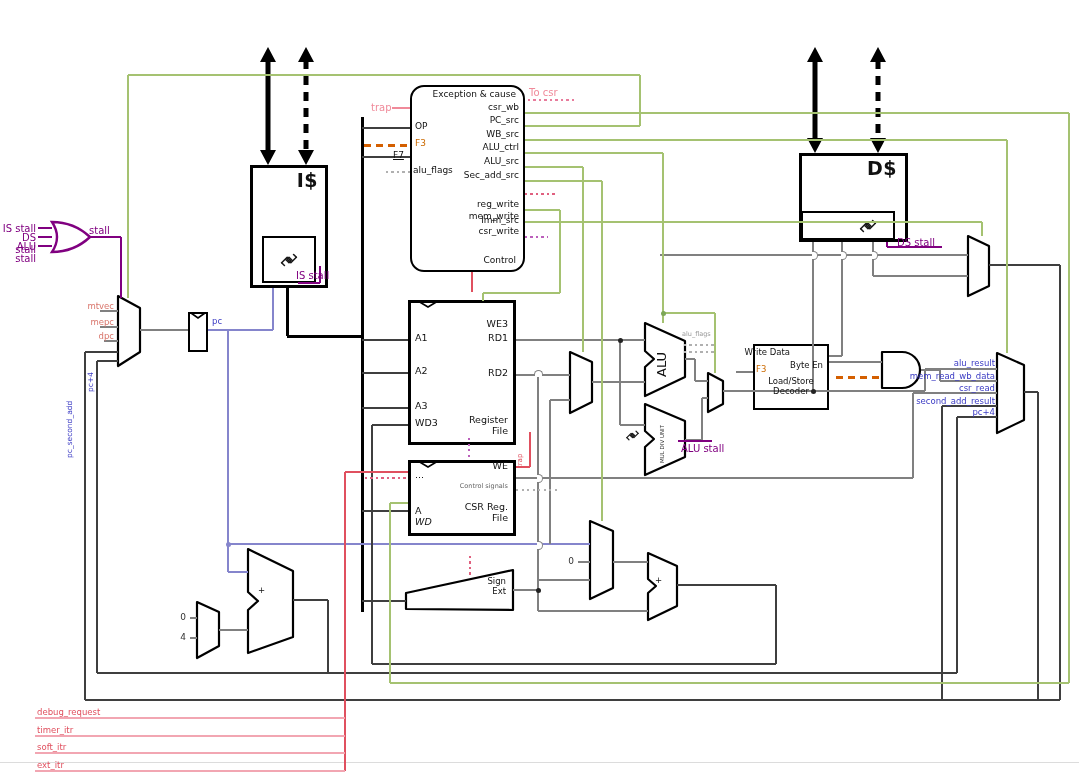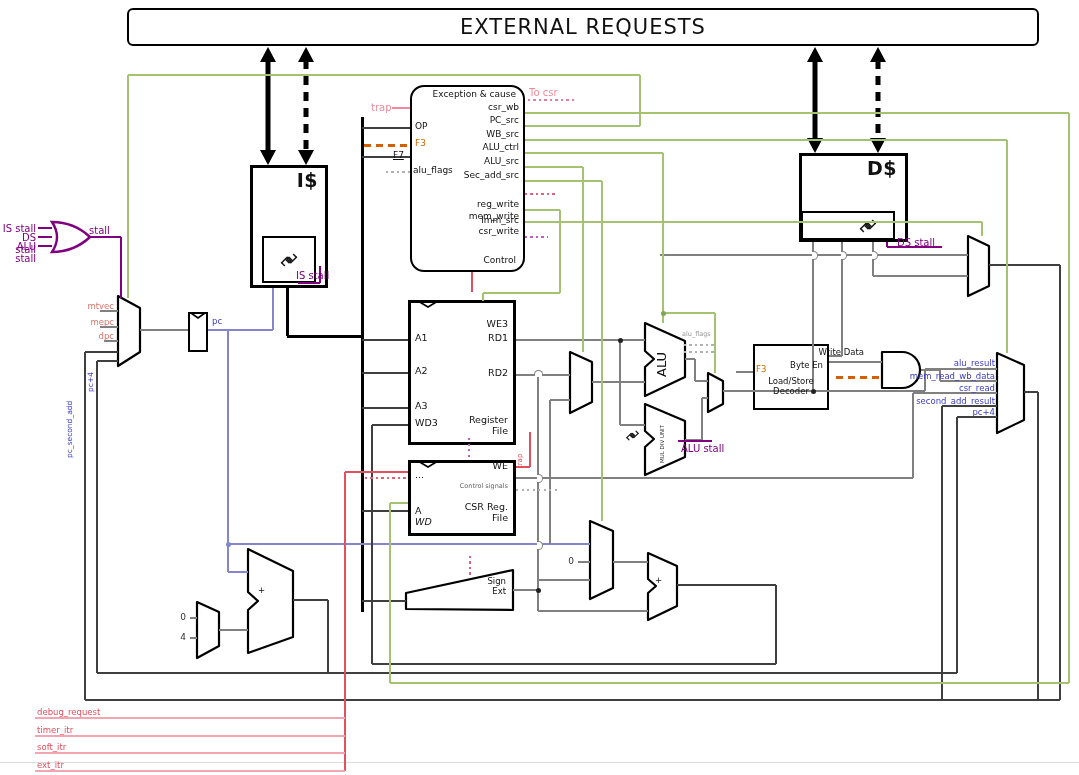--- a/index.html
+++ b/index.html
@@ -24,23 +24,20 @@
   #banner{position:absolute;left:127px;top:8px;width:912px;height:38px;border:2.5px solid #000;
           border-radius:6px;box-sizing:border-box;display:flex;align-items:center;justify-content:center;
           font-size:21px;letter-spacing:1px}
   .pagefoot{position:absolute;left:0;top:762px;width:1079px;height:1px;background:#dcdcdc}
 </style>
 </head>
 <body>
 
 <div id="canvas">
 
-  <div id="banner">
-    <span>EXTERNAL REQUESTS</span>
-  </div>
 
   <div class="blk" style="left:250px;top:165px;width:78px;height:123px">
     <span class="lbl big" style="right:7px;top:2px;position:absolute">I$</span>
     <div class="blk" style="left:9px;top:68px;width:54px;height:47px;border-width:2px"></div>
   </div>
   <div class="blk" style="left:799px;top:153px;width:109px;height:89px">
     <span class="lbl big" style="right:8px;top:2px;position:absolute">D$</span>
     <div class="blk" style="left:-1px;top:55px;width:94px;height:29px;border-width:2px"></div>
   </div>
 
@@ -302,21 +299,21 @@
     <span class="lbl t95" style="left: 415px; top: 418px; color: rgb(17, 17, 17);">WD3</span>
     <span class="lbl rt t95" style="left: 408px; top: 333px; color: rgb(17, 17, 17); width: 100px; display: inline-block;">RD1</span>
     <span class="lbl rt t95" style="left: 408px; top: 368px; color: rgb(17, 17, 17); width: 100px; display: inline-block;">RD2</span>
     <span class="lbl rt t95" style="left: 450px; top: 415px; color: rgb(17, 17, 17); width: 58px; display: inline-block;">Register File</span>
     <span class="lbl rt t95" style="left: 408px; top: 461px; color: rgb(17, 17, 17); width: 100px; display: inline-block;">WE</span>
     <span class="lbl t95" style="left: 415px; top: 470px; color: rgb(17, 17, 17);">...</span>
     <span class="lbl rt t65" style="left: 408px; top: 483px; color: rgb(102, 102, 102); width: 100px; display: inline-block;">Control signals</span>
     <span class="lbl t95" style="left: 415px; top: 517px; color: rgb(17, 17, 17); font-style: italic;">WD</span>
     <span class="lbl t95" style="left: 415px; top: 506px; color: rgb(17, 17, 17);">A</span>
     <span class="lbl rt t95" style="left: 453px; top: 502px; color: rgb(17, 17, 17); width: 55px; display: inline-block;">CSR Reg. File</span>
-    <span class="lbl rt" style="left: 764px; top: 348px; color: rgb(17, 17, 17); width: 100px; display: inline-block;">Write Data</span>
+    <span class="lbl rt" style="left: 690px; top: 348px; color: rgb(17, 17, 17); width: 100px; display: inline-block;">Write Data</span>
     <span class="lbl rt" style="left: 723px; top: 361px; color: rgb(17, 17, 17); width: 100px; display: inline-block;">Byte En</span>
     <span class="lbl " style="left: 756px; top: 365px; color: rgb(204, 106, 0);">F3</span>
     <span class="lbl ctr" style="left: 755px; top: 377px; color: rgb(17, 17, 17); width: 72px; display: inline-block;">Load/Store Decoder</span>
     <span class="lbl rt" style="left: 474px; top: 577px; color: rgb(17, 17, 17); width: 32px; display: inline-block;">Sign Ext</span>
     <span class="lbl rt t9" style="left: 414px; top: 102px; width: 105px; display: inline-block;">csr_wb</span>
     <span class="lbl rt t9" style="left: 414px; top: 115px; width: 105px; display: inline-block;">PC_src</span>
     <span class="lbl rt t9" style="left: 414px; top: 129px; width: 105px; display: inline-block;">WB_src</span>
     <span class="lbl rt t9" style="left: 414px; top: 142px; width: 105px; display: inline-block;">ALU_ctrl</span>
     <span class="lbl rt t9" style="left: 414px; top: 156px; width: 105px; display: inline-block;">ALU_src</span>
     <span class="lbl rt t9" style="left: 414px; top: 170px; width: 105px; display: inline-block;">Sec_add_src</span>

